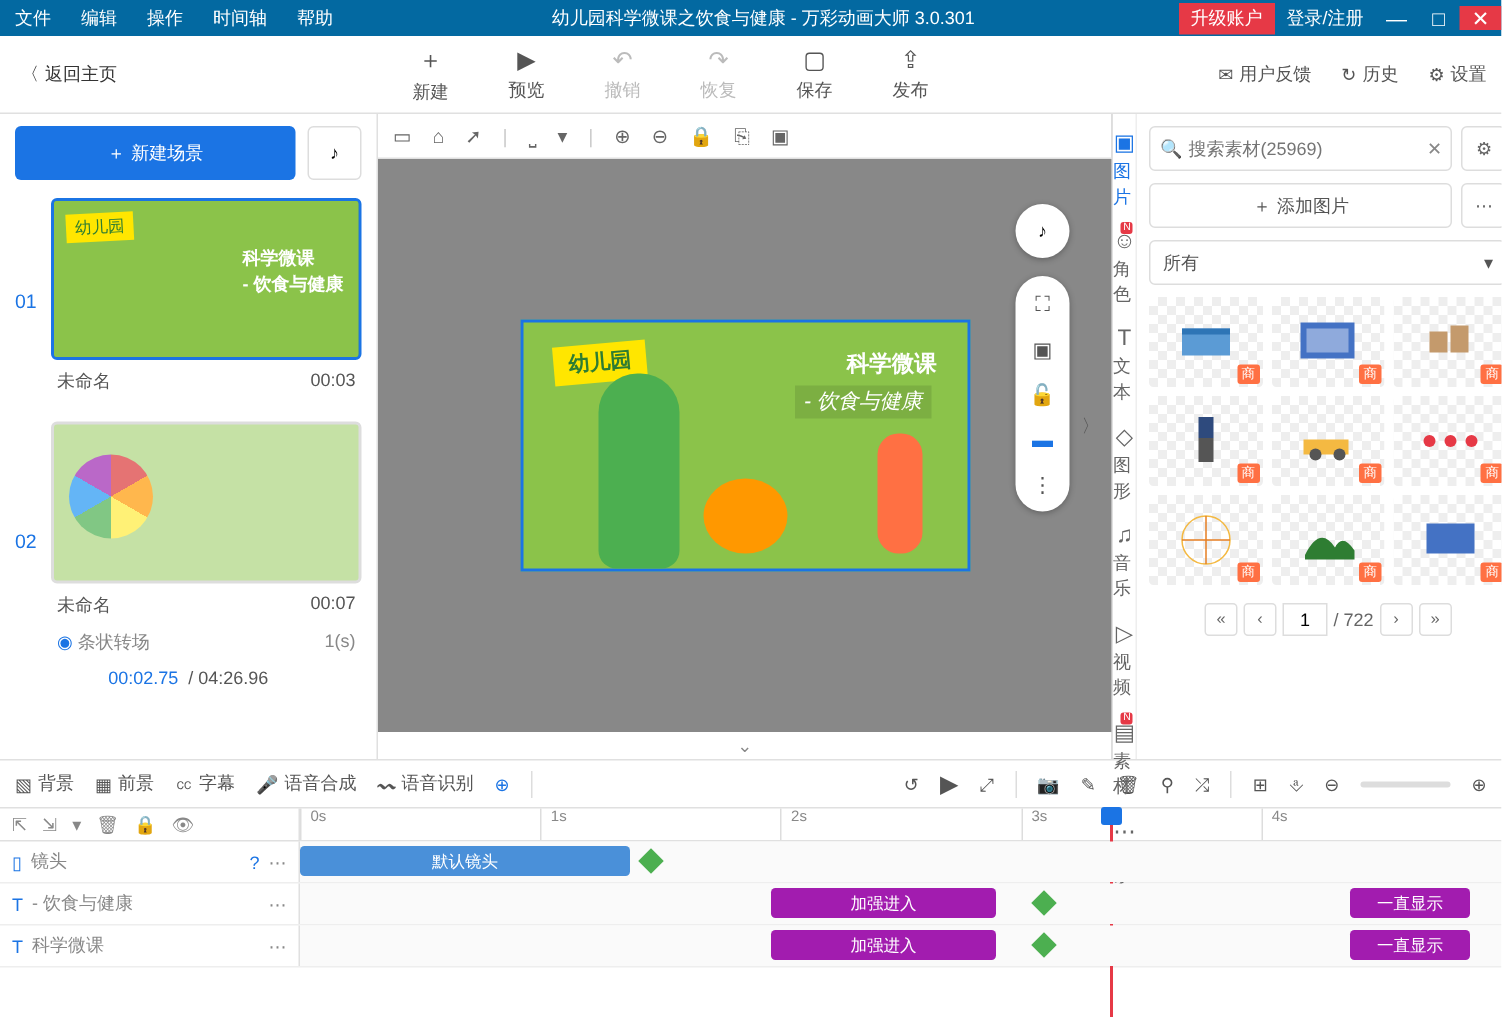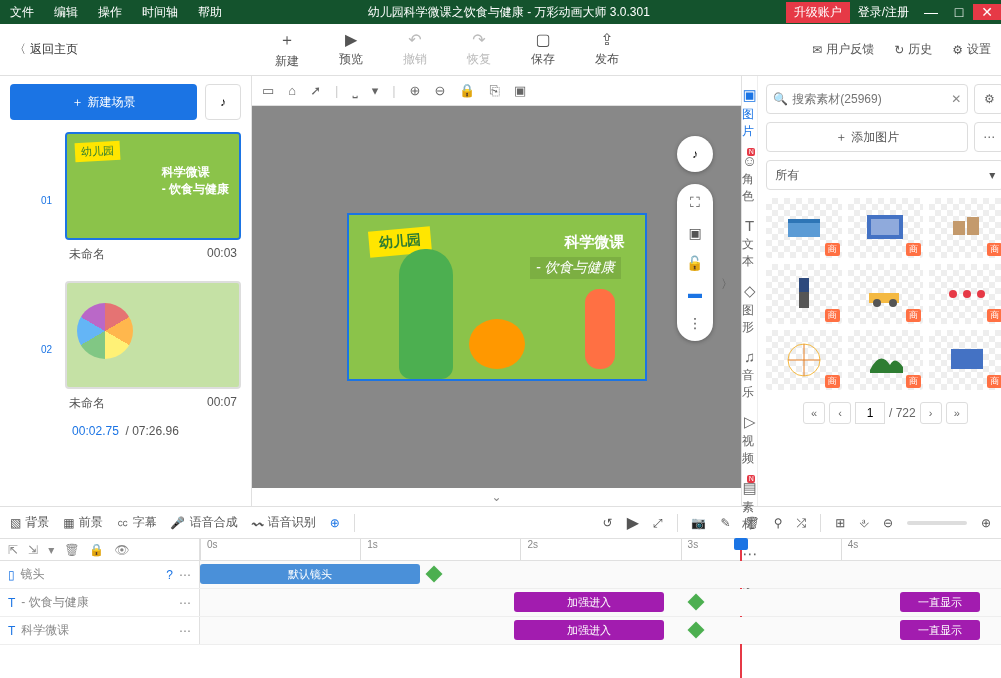--- a/index.html
+++ b/index.html
@@ -1,17 +1,17 @@
 <!DOCTYPE html>
 <html><head>
 <meta charset="utf-8">
 <style>
 *{box-sizing:border-box;margin:0;padding:0;font-family:"Microsoft YaHei",sans-serif;font-size:12px;}
 body{background:#fff;width:1001px;height:678px;overflow:hidden;position:relative;}
-.titlebar{height:24px;background:#14532d;display:flex;align-items:center;color:#fff;justify-content:center;}
+.titlebar{height:24px;background:#0369a1;display:flex;align-items:center;color:#fff;justify-content:center;}
 .titlebar .menu-item{padding:0 10px;cursor:pointer;}
 .titlebar .title{flex:1;text-align:center;font-size:12px;}
 .titlebar .upgrade{background:#e63946;padding:2px 8px;}
 .titlebar .login{padding:0 8px;}
 .titlebar .win-btns{display:flex;}
 .titlebar .win-btn{width:28px;text-align:center;font-size:14px;}
 .titlebar .win-btn.close{background:#e63946;}
 .topbar{height:52px;border-bottom:1px solid #e0e0e0;display:flex;align-items:center;}
 .topbar .back{padding:0 14px;display:flex;align-items:center;gap:4px;color:#333;}
 .topbar .spacer{flex:1;}
@@ -19,21 +19,21 @@
 .topbar .tool{display:flex;flex-direction:column;align-items:center;width:64px;color:#555;gap:2px;}
 .topbar .tool .ic{font-size:16px;}
 .topbar .tool.disabled{color:#bbb;}
 .topbar .right-btn{display:flex;align-items:center;gap:4px;padding:0 10px;color:#555;}
 .main{display:flex;height:430px;}
 .left-panel{width:252px;border-right:1px solid #e0e0e0;padding:8px 10px;overflow:hidden;}
 .new-scene-row{display:flex;gap:8px;}
 .new-scene{flex:1;height:36px;background:#1b74e4;color:#fff;border:none;border-radius:4px;font-size:13px;display:flex;align-items:center;justify-content:center;gap:4px;}
 .sound-btn{width:36px;height:36px;border:1px solid #ddd;border-radius:4px;background:#fff;display:flex;align-items:center;justify-content:center;font-size:14px;}
 .scene-item{margin-top:12px;display:flex;gap:6px;}
-.scene-num{width:18px;color:#1b74e4;display:flex;align-items:center;font-size:10px;margin-left:31px;}
+.scene-num{width:18px;color:#1b74e4;display:flex;align-items:center;font-size:13px;}
 .scene-card{flex:1;}
 .scene-thumb{height:108px;border:2px solid #ddd;border-radius:4px;background:#7cb342;position:relative;overflow:hidden;}
 .scene-thumb.active{border-color:#1b74e4;}
 .scene-thumb .veg{position:absolute;inset:0;background:#8bc34a;}
 .scene-thumb .label1{position:absolute;top:8px;left:8px;background:#ffe600;padding:2px 6px;font-size:11px;color:#2e7d32;transform:rotate(-3deg);}
 .scene-thumb .label2{position:absolute;top:30px;right:10px;color:#fff;font-size:11px;font-weight:bold;}
 .scene-thumb2{height:108px;border:2px solid #ddd;border-radius:4px;background:#c5e1a5;position:relative;}
 .scene-thumb2 .wheel{position:absolute;left:10px;top:20px;width:56px;height:56px;border-radius:50%;background:conic-gradient(#e57373 0 60deg,#ffb74d 60deg 120deg,#fff176 120deg 180deg,#81c784 180deg 240deg,#64b5f6 240deg 300deg,#ba68c8 300deg 360deg);}
 .scene-meta{display:flex;justify-content:space-between;padding:6px 4px;color:#555;}
 .scene-trans{display:flex;justify-content:space-between;padding:2px 4px;color:#888;font-size:11px;}
@@ -196,24 +196,28 @@
     <div class="scene-item">
       <div class="scene-num">02</div>
       <div class="scene-card">
         <div class="scene-thumb2">
           <div class="wheel"></div>
         </div>
         <div class="scene-meta">
             <span>未命名</span>
             <span>00:07</span>
           </div>
-      </div>
-    </div>
-
-    <div class="time-disp"><span class="cur">00:02.75</span> &nbsp;/ <span>07:26.96</span></div>
+        <div class="scene-trans">
+            <span><span class="ic">◉</span> <span>条状转场</span></span>
+            <span>1(s)</span>
+          </div>
+      </div>
+    </div>
+
+    <div class="time-disp"><span class="cur">00:02.75</span> &nbsp;/ <span>04:26.96</span></div>
   </div>
 
   <div class="canvas-area">
     <div class="canvas-toolbar">
       <span class="tb">▭</span>
       <span class="tb">⌂</span>
       <span class="tb">➚</span>
       <span class="tb" style="color:#ccc">|</span>
       <span class="tb">⎵</span>
       <span class="tb">▾</span>

